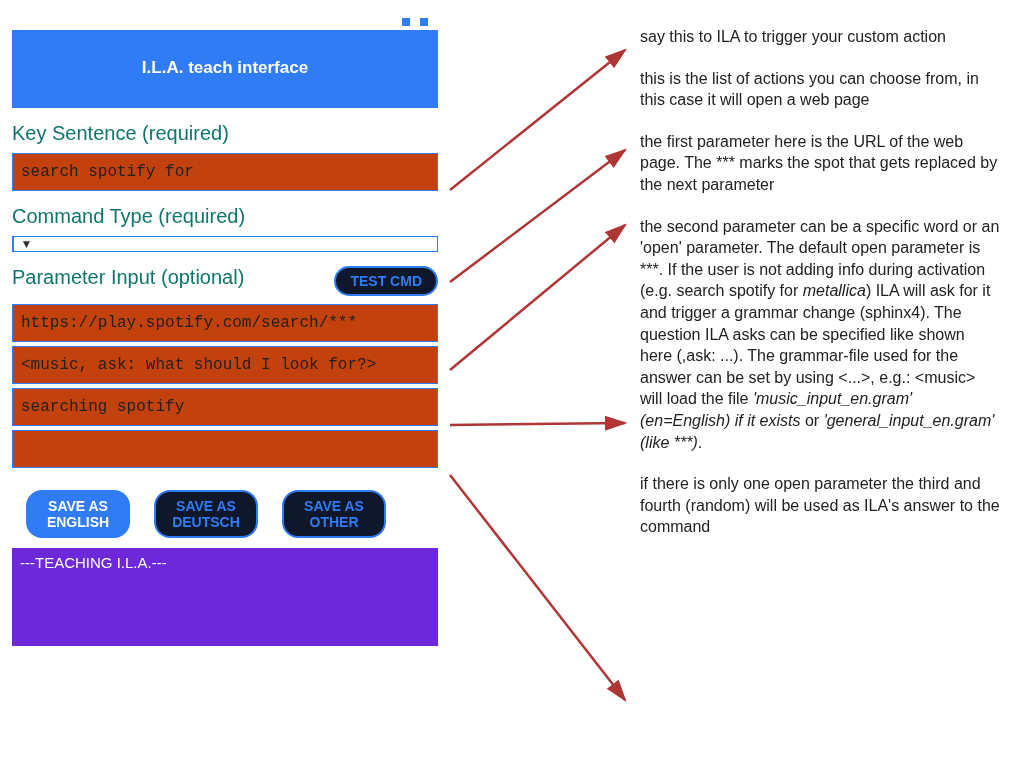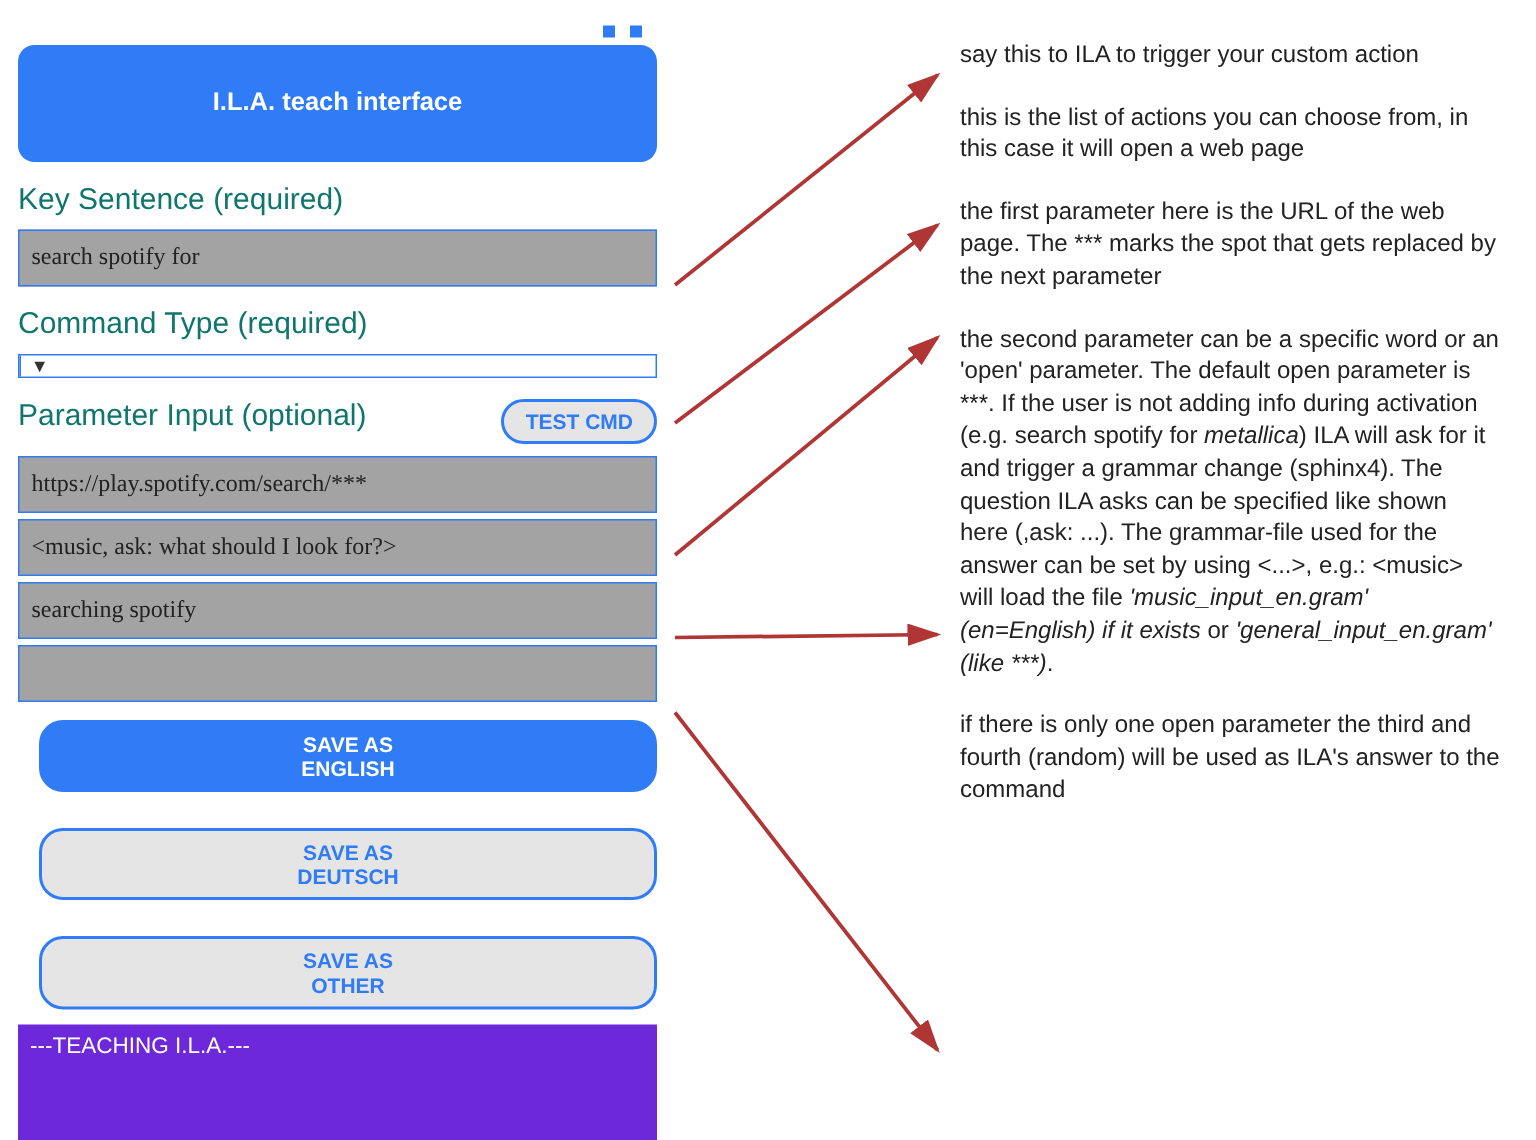--- a/index.html
+++ b/index.html
@@ -32,35 +32,34 @@
     margin-left: 6px;
   }
   .header {
     background: #2f7cf6;
     color: #fff;
     font-weight: bold;
     text-align: center;
     padding: 28px 0 30px 0;
     font-size: 17px;
     margin-top: 4px;
-    border-radius: 11px;
   }
   .lbl {
     font-size: 20px;
     margin: 14px 0 8px 0;
     color: #0f766e;
   }
   .txt {
     width: 100%;
     border: 1px solid #2f7cf6;
     padding: 9px 8px;
     font-size: 16px;
-    font-family: Liberation Serif, serif;
+    font-family: Liberation Mono, monospace;
     color: #222;
-    background: #a3a3a3;
+    background: #c2410c;
   }
   .combo-wrap {
     display: flex;
     border: 1px solid #2f7cf6;
   }
   .combo-wrap .txt {
     border: none;
     flex: 1;
     font-size: 14px;
     padding: 8px 6px;
@@ -78,41 +77,40 @@
   .row-param-header {
     display: flex;
     align-items: flex-start;
     justify-content: space-between;
     margin: 14px 0 8px 0;
   }
   .row-param-header .lbl { margin: 0; }
   .pill {
     border: 2px solid #2f7cf6;
     color: #2f7cf6;
-    background: #e5e5e5;
+    background: #0f172a;
     border-radius: 16px;
     font-weight: bold;
     padding: 5px 14px;
     font-size: 14px;
     text-align: center;
     cursor: pointer;
     line-height: 1.15;
   }
   .pill.solid {
     background: #2f7cf6;
     color: #fff;
   }
   .param-stack .txt { margin-bottom: 4px; }
   .save-row {
     display: flex;
     gap: 24px;
-    margin-top: 8px;
+    margin-top: 18px;
     justify-content: flex-start;
     padding-left: 14px;
-    flex-direction: column;
   }
   .save-row .pill {
     min-width: 104px;
     padding: 6px 10px;
     font-size: 14px;
   }
   .log {
     margin-top: 10px;
     background: #6d28d9;
     color: #fff;

